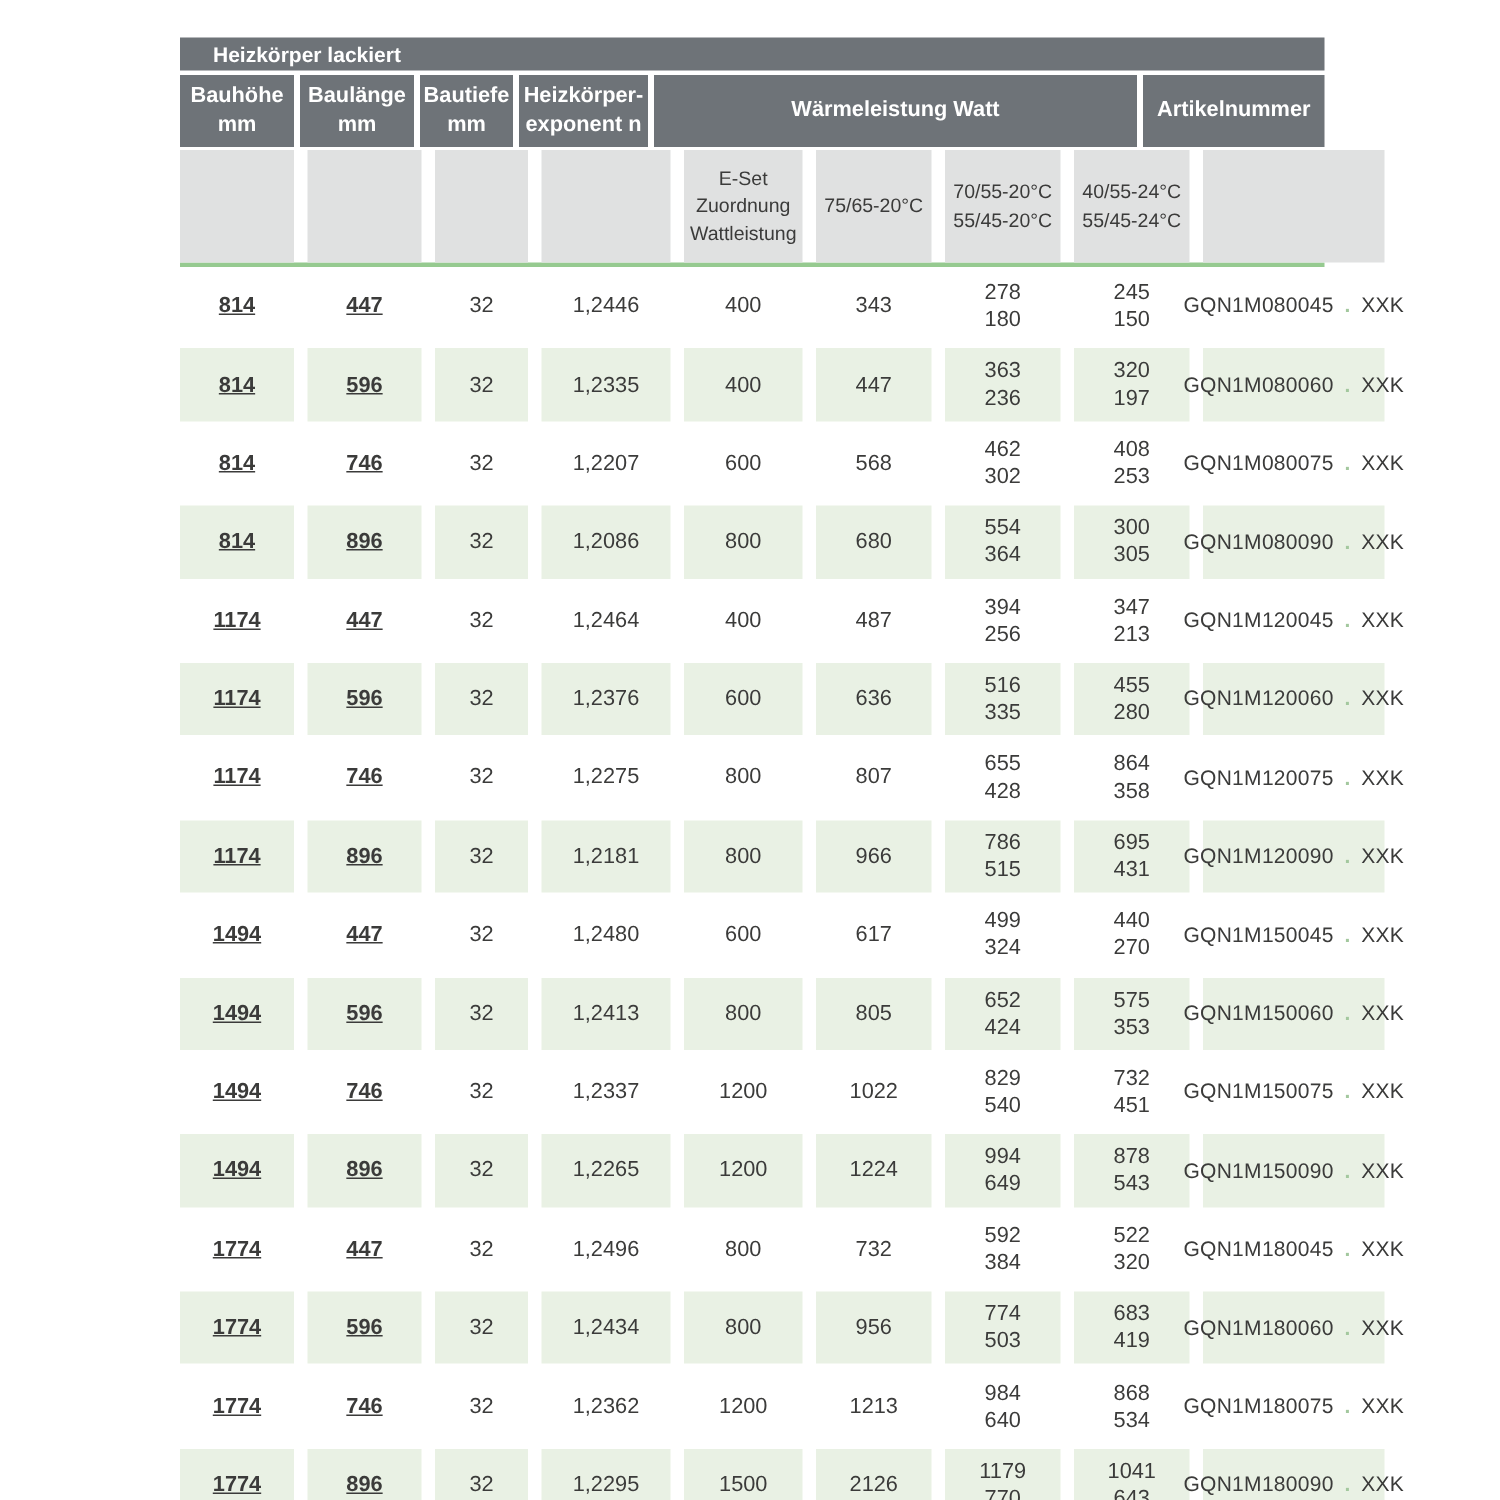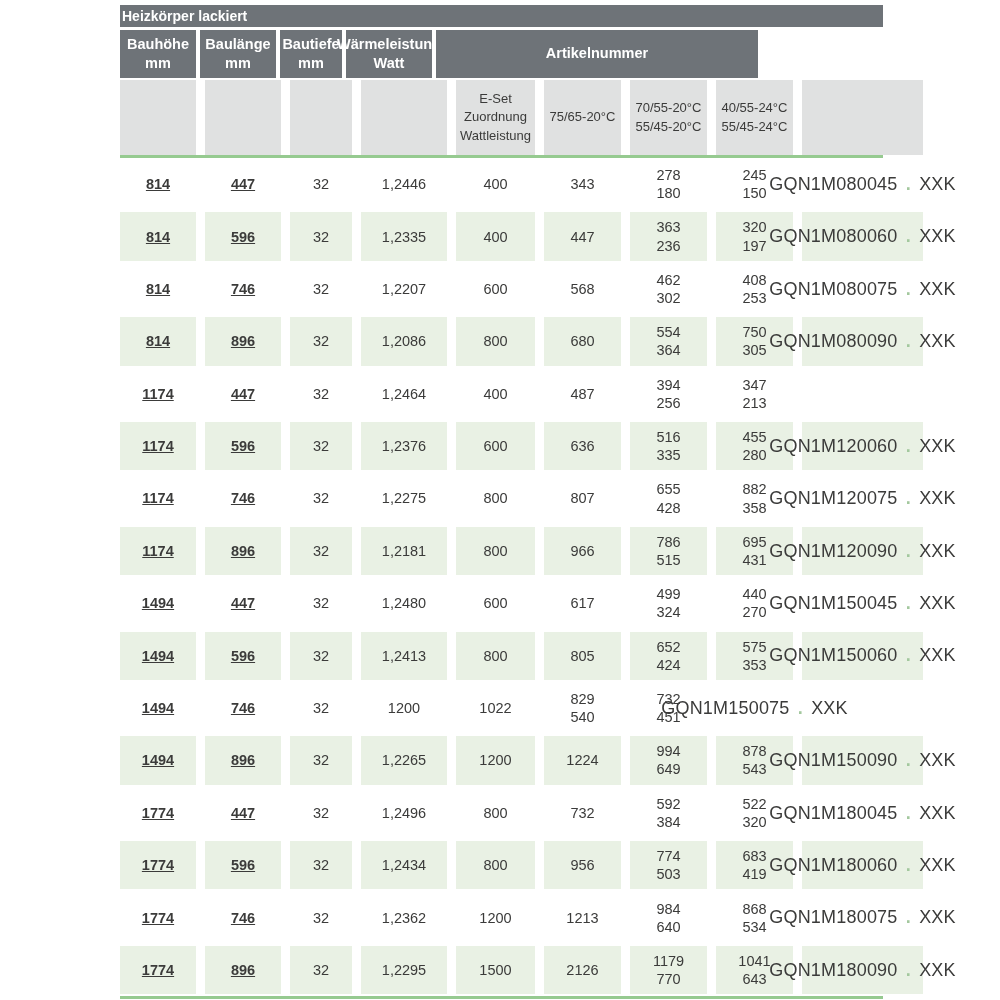--- a/index.html
+++ b/index.html
@@ -11,22 +11,22 @@
     --text-dark:#3b3b3a;
   }
   *{margin:0;padding:0;box-sizing:border-box;}
   html,body{background:#ffffff;}
   body{font-family:"Liberation Sans", sans-serif;color:var(--text-dark);}
   .page{position:relative;width:1000px;height:1000px;overflow:hidden;background:#ffffff;}
   .spec-table{position:absolute;left:120px;top:5px;width:763px;}
 
   .title-bar{
     height:22px;background:var(--header-bg);color:#ffffff;
-    display:flex;align-items:center;padding-left:2px;
-    font-weight:bold;font-size:14px;margin-bottom:3px;
+    display:flex;align-items:center;padding-left:22px;
+    font-weight:bold;font-size:14px;margin-bottom:3px;margin-top:20px;
   }
 
   .grid-h{display:grid;grid-template-columns:76px 76px 62px 86px 322px 121px;column-gap:4px;margin-bottom:2px;}
   .grid-9{display:grid;grid-template-columns:76px 76px 62px 86px 79px 77px 77px 77px 121px;column-gap:9px;}
 
   .hcell{
     background:var(--header-bg);color:#ffffff;font-weight:bold;font-size:14.5px;
     height:48px;display:flex;flex-direction:column;align-items:center;justify-content:center;
     text-align:center;line-height:1.32;
   }
@@ -37,21 +37,21 @@
   }
   .rule{height:3px;background:var(--accent-green);}
 
   .row{height:52.4px;padding:2px 0;}
   .row .cell{
     height:100%;display:flex;flex-direction:column;align-items:center;justify-content:center;
     font-size:14.5px;text-align:center;line-height:1.25;color:var(--text-dark);
   }
   .row.green .cell{background:var(--row-green);}
   .cell.b{font-weight:bold;text-decoration:underline;}
-  .cell.artikel{font-size:18px;letter-spacing:0.2px;white-space:nowrap;}
+  .cell.artikel{font-size:14px;letter-spacing:0.2px;white-space:nowrap;}
   .dot{color:var(--dot-green);font-weight:bold;padding:0 3px;}
 </style>
 </head>
 <body>
 
 <div class="page">
   <div class="spec-table">
 
     <div class="title-bar">
       <span>Heizkörper lackiert</span>
@@ -62,20 +62,24 @@
         <span>Bauhöhe</span>
         <span>mm</span>
       </div>
       <div class="hcell">
         <span>Baulänge</span>
         <span>mm</span>
       </div>
       <div class="hcell">
         <span>Bautiefe</span>
         <span>mm</span>
+      </div>
+      <div class="hcell">
+        <span>Heizkörper-</span>
+        <span>exponent n</span>
       </div>
       <div class="hcell">
         <span>Wärmeleistung Watt</span>
       </div>
       <div class="hcell">
         <span>Artikelnummer</span>
       </div>
     </div>
 
     <div class="grid-9">
@@ -215,21 +219,21 @@
             <span>800</span>
           </div>
           <div class="cell ">
             <span>680</span>
           </div>
           <div class="cell ">
             <span>554</span>
             <span>364</span>
           </div>
           <div class="cell ">
-            <span>750</span>
+            <span>300</span>
             <span>305</span>
           </div>
           <div class="cell artikel">
             <span><span>GQN1M080090 </span><span class="dot">.</span><span> XXK</span></span>
           </div>
         </div>
         <div class="row grid-9">
           <div class="cell b">
             <span>1174</span>
           </div>
@@ -249,20 +253,23 @@
             <span>487</span>
           </div>
           <div class="cell ">
             <span>394</span>
             <span>256</span>
           </div>
           <div class="cell ">
             <span>347</span>
             <span>213</span>
           </div>
+          <div class="cell artikel">
+            <span><span>GQN1M120045 </span><span class="dot">.</span><span> XXK</span></span>
+          </div>
         </div>
         <div class="row grid-9 green">
           <div class="cell b">
             <span>1174</span>
           </div>
           <div class="cell b">
             <span>596</span>
           </div>
           <div class="cell ">
             <span>32</span>
@@ -305,21 +312,21 @@
             <span>800</span>
           </div>
           <div class="cell ">
             <span>807</span>
           </div>
           <div class="cell ">
             <span>655</span>
             <span>428</span>
           </div>
           <div class="cell ">
-            <span>882</span>
+            <span>864</span>
             <span>358</span>
           </div>
           <div class="cell artikel">
             <span><span>GQN1M120075 </span><span class="dot">.</span><span> XXK</span></span>
           </div>
         </div>
         <div class="row grid-9 green">
           <div class="cell b">
             <span>1174</span>
           </div>
@@ -416,20 +423,23 @@
           <div class="cell b">
             <span>1494</span>
           </div>
           <div class="cell b">
             <span>746</span>
           </div>
           <div class="cell ">
             <span>32</span>
           </div>
           <div class="cell ">
+            <span>1,2337</span>
+          </div>
+          <div class="cell ">
             <span>1200</span>
           </div>
           <div class="cell ">
             <span>1022</span>
           </div>
           <div class="cell ">
             <span>829</span>
             <span>540</span>
           </div>
           <div class="cell ">

